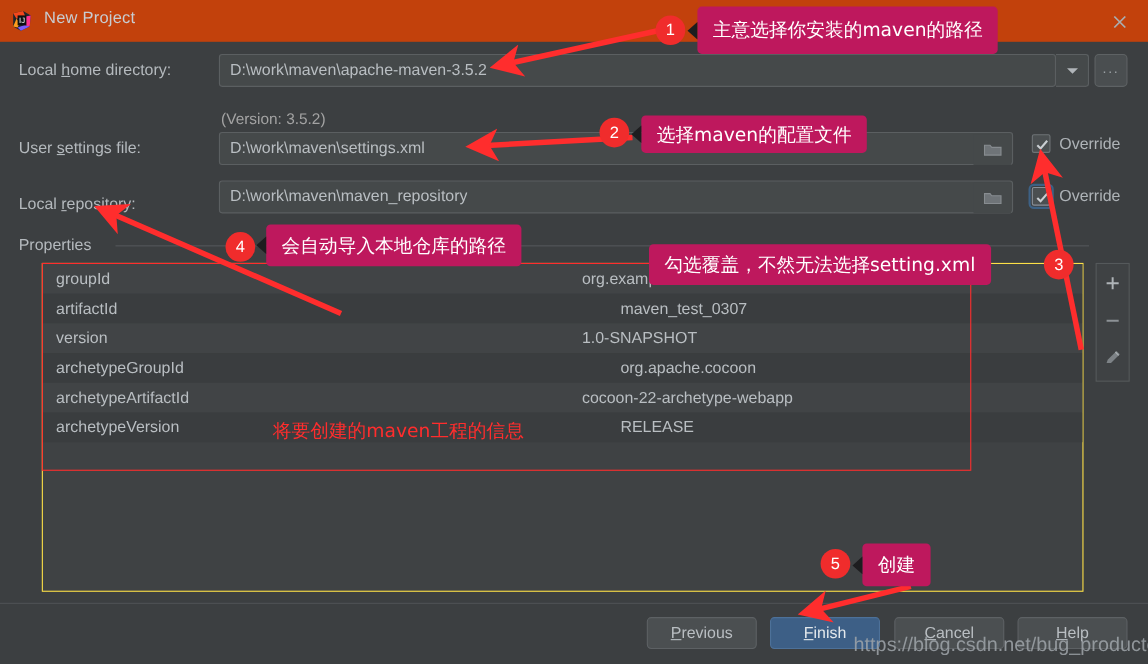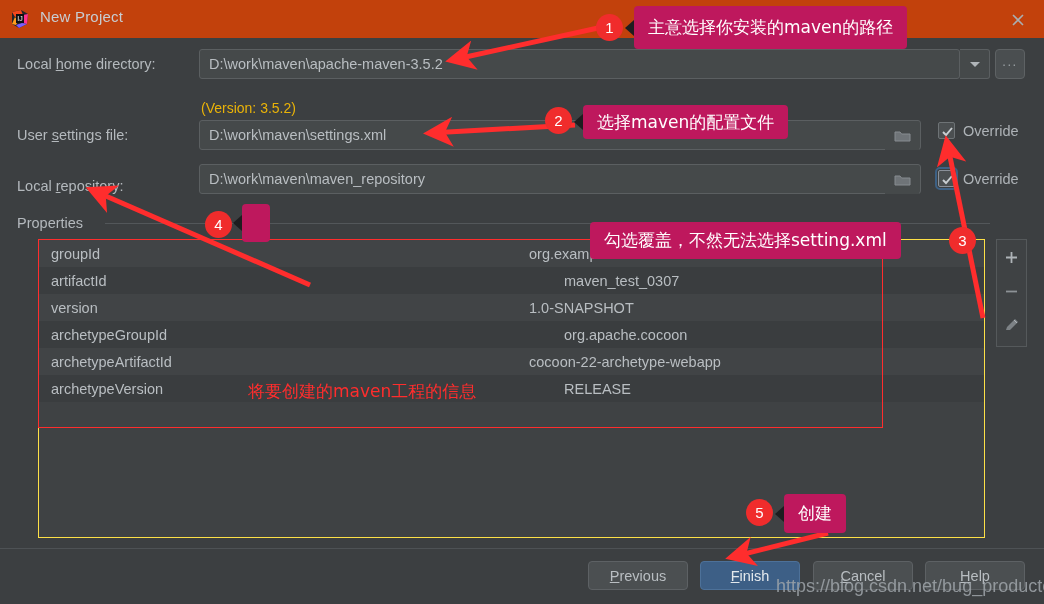--- a/index.html
+++ b/index.html
@@ -52,21 +52,21 @@
     display: flex; align-items: center; justify-content: center; cursor: pointer;
   }
   .browse-btn {
     position: absolute; width: 30px; height: 30px;
     background: #4a4e50; border: 1px solid #5e6264; border-radius: 4px;
     display: flex; align-items: center; justify-content: center;
     color: #9aa0a4; font-size: 13px; letter-spacing: 1.5px; cursor: pointer;
     padding-bottom: 6px;
   }
   .version-note {
-    position: absolute; font-size: 14px; color: #eab308;
+    position: absolute; font-size: 14px; color: #a3a3a3;
   }
 
   
   .override { position: absolute; display: flex; align-items: center; cursor: pointer; }
   .cbox {
     width: 17px; height: 17px; border: 1px solid #6e7376; border-radius: 2px;
     background: #4b4f51; position: relative; flex: none;
   }
   .cbox.focused { outline: 2px solid #3d6185; outline-offset: 1px; border-color: #8a9099; }
   .cbox svg { position: absolute; left: 1px; top: 1px; }
@@ -324,20 +324,21 @@
   </div>
 
   <div class="callout" style="left:590px; top:222px; height:37px;">
     <span>勾选覆盖，不然无法选择setting.xml</span>
   </div>
   <div class="badge" style="left:949px; top:227px;">3</div>
 
   <div class="badge" style="left:205px; top:211px;">4</div>
   <div class="callout" style="left:242px; top:204px; height:38px;">
     <span class="tail"></span>
+    <span>会自动导入本地仓库的路径</span>
   </div>
 
   <div class="badge" style="left:746px; top:499px;">5</div>
   <div class="callout" style="left:784px; top:494px; height:39px;">
     <span class="tail"></span>
     <span>创建</span>
   </div>
 
   <div class="watermark" style="left:776px; top:576px;">https://blog.csdn.net/bug_producter</div>
 

